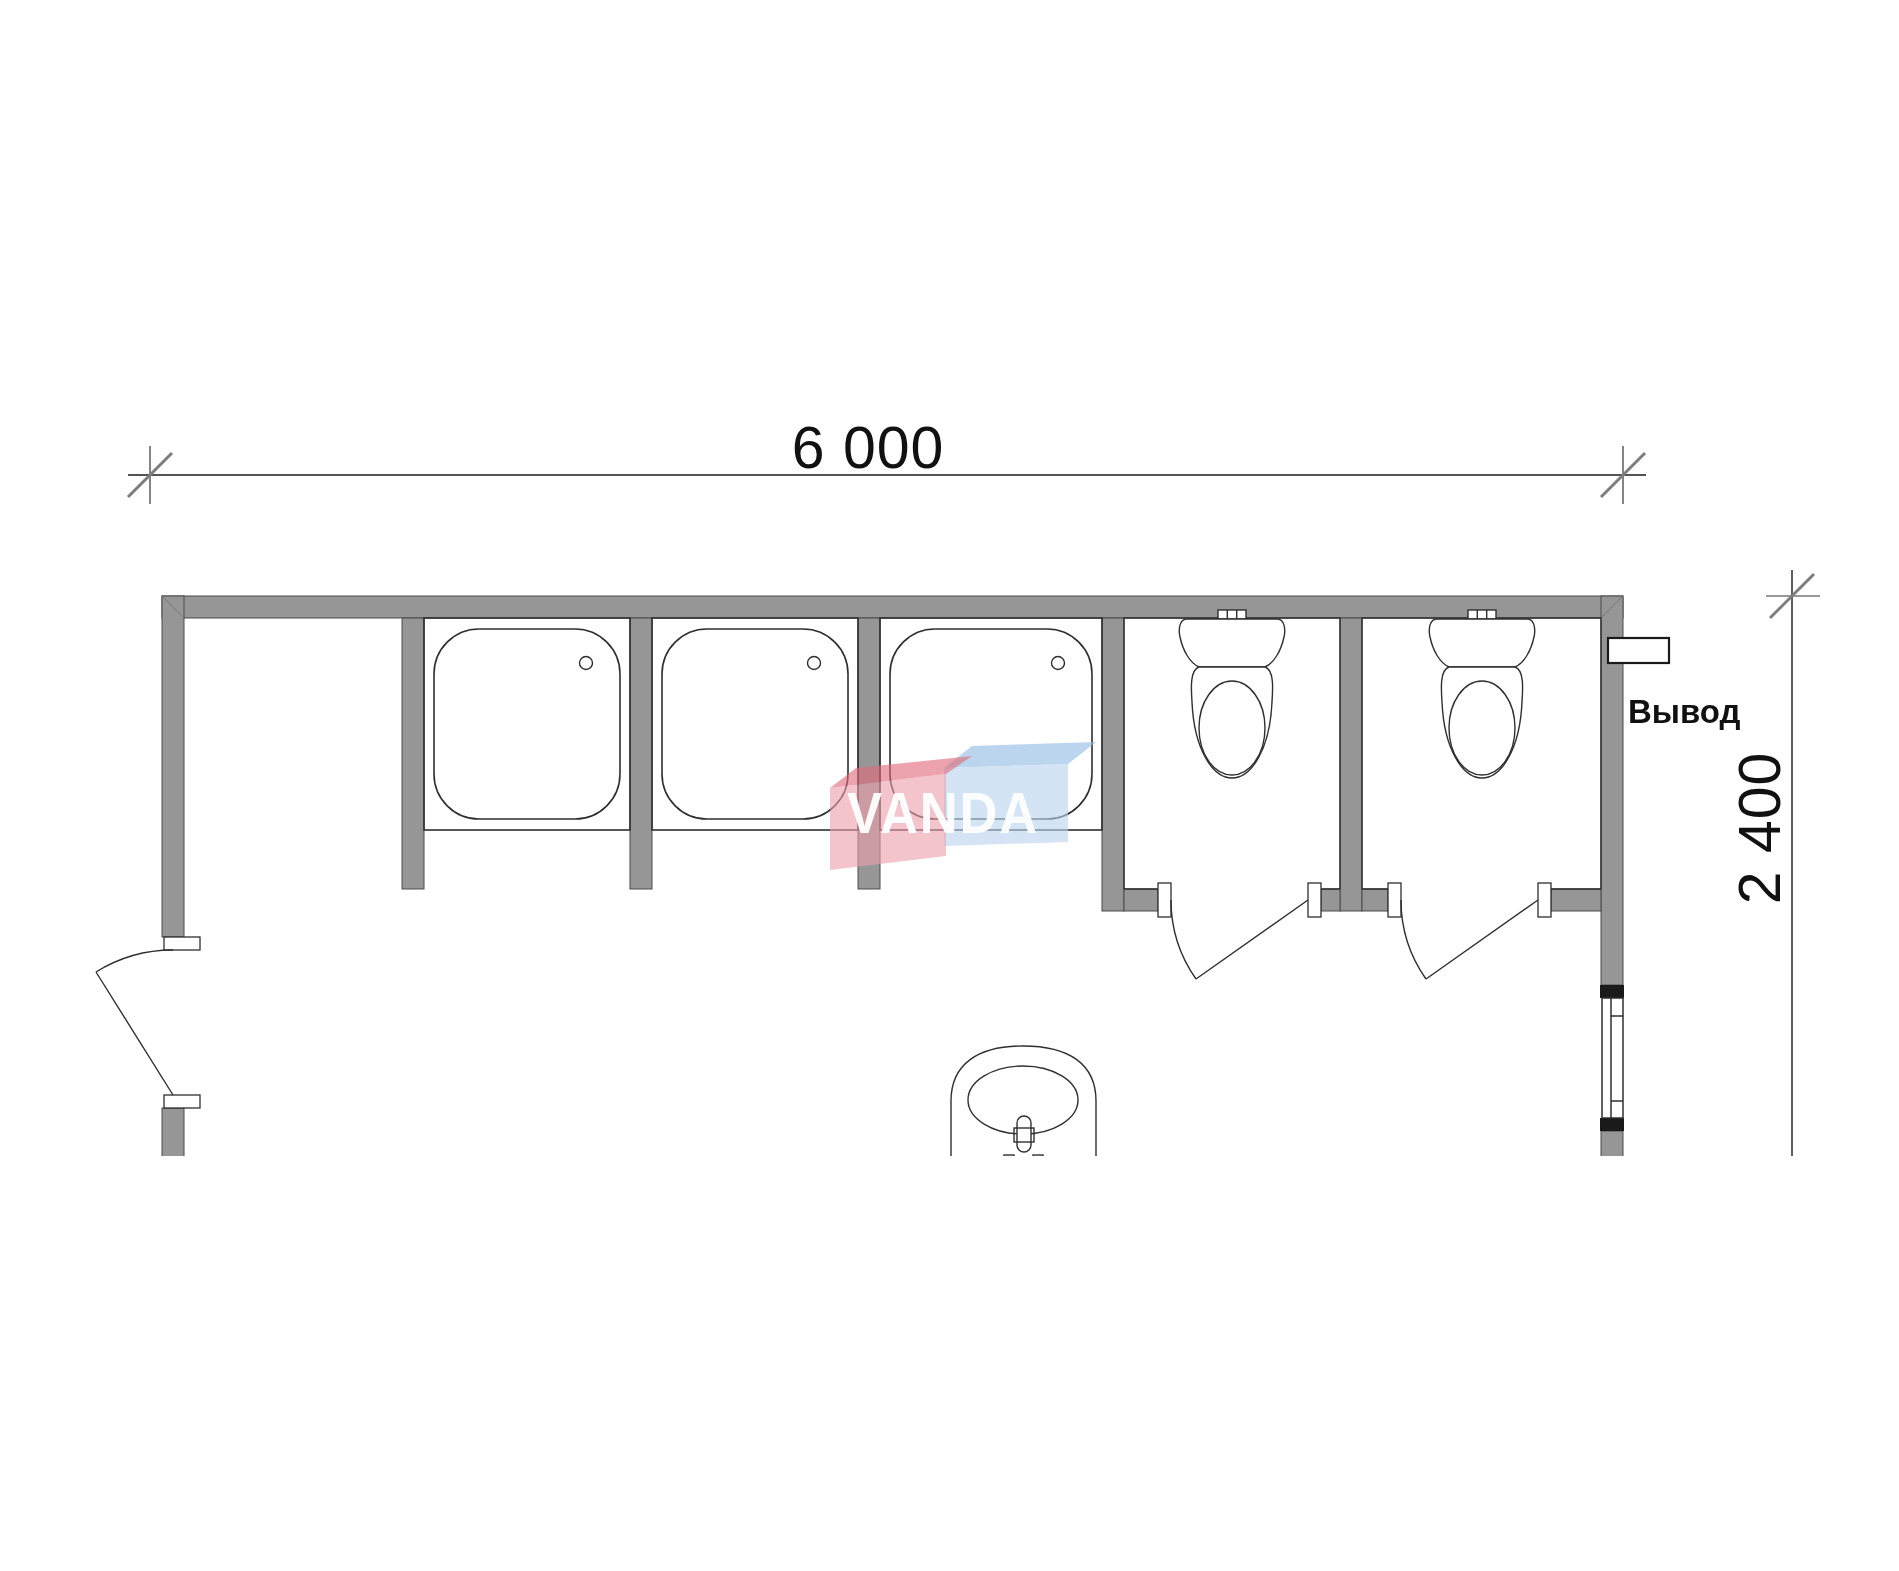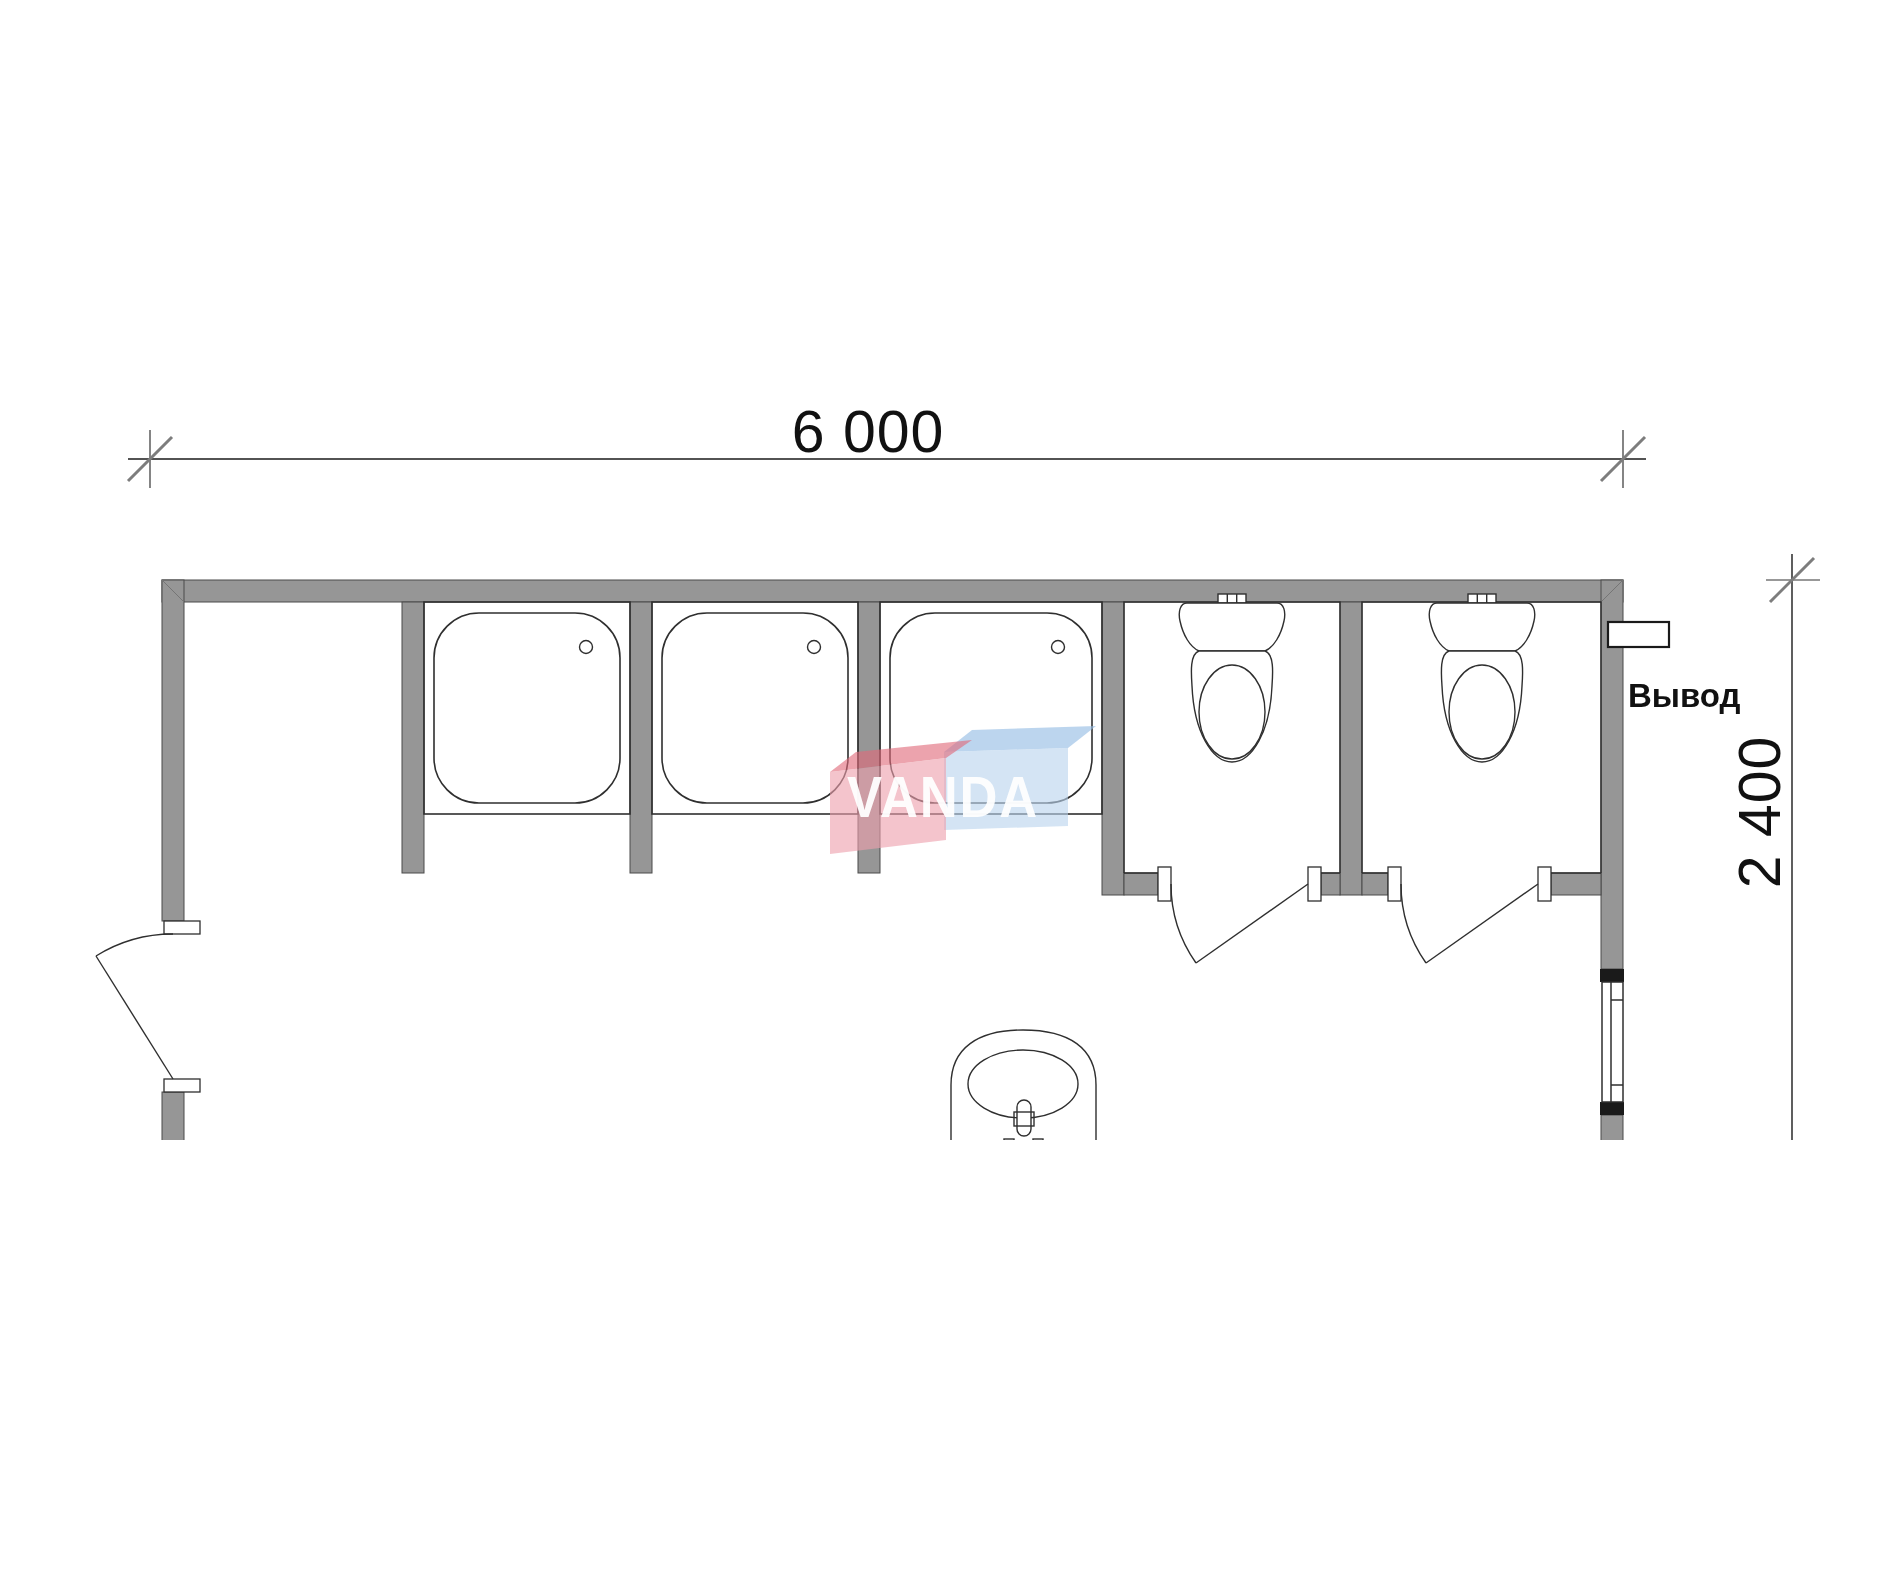--- a/index.html
+++ b/index.html
@@ -1,17 +1,17 @@
 <!DOCTYPE html>
 <html><head>
 <meta charset="utf-8">
 <style>
   html,body{margin:0;padding:0;background:#ffffff;}
   .stage{position:relative;width:1899px;height:1140px;background:#fff;overflow:hidden;
-         font-family:"Liberation Sans", sans-serif;}
+         font-family:"Liberation Sans", sans-serif;margin-top:16px;}
   svg{position:absolute;left:0;top:0;}
 
   
   .wall      { stroke:#4a4a4a; stroke-width:1; }
   .miter     { stroke:#757575; stroke-width:1; }
   .thin      { fill:none; stroke:#2f2f2f; stroke-width:1.6; }
   .thinw     { fill:#ffffff; stroke:#2f2f2f; stroke-width:1.6; }
   .fix       { fill:#ffffff; stroke:#2f2f2f; stroke-width:1.4; }
   .fixline   { fill:none; stroke:#2f2f2f; stroke-width:1.4; }
   .door      { fill:none; stroke:#2f2f2f; stroke-width:1.4; }

